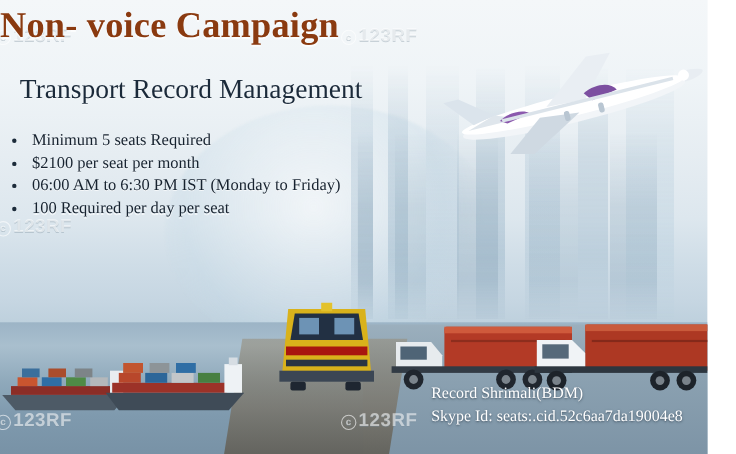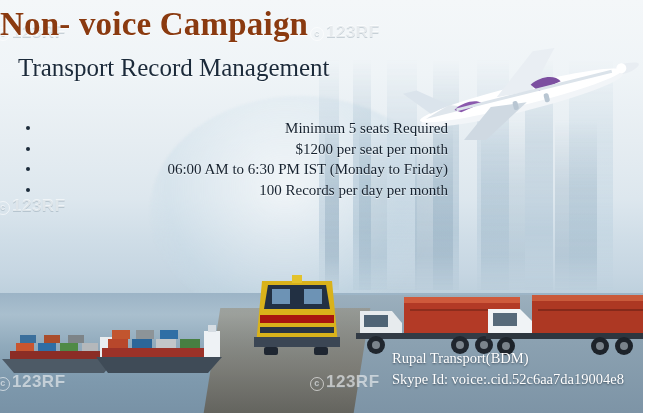--- a/index.html
+++ b/index.html
@@ -161,34 +161,33 @@
     left: 0; top: 6px; width: 669px;
     font-family: "Liberation Serif", serif;
     font-size: 33px;
     font-weight: bold;
     color: #8a3a10;
     letter-spacing: 0.2px;
     text-shadow: 0 1px 1px rgba(255,255,255,0.8);
   }
   .subtitle {
     position: absolute;
-    left: 18px; top: 54px;
+    left: 18px; top: 68px;
     font-family: "Liberation Serif", serif;
     font-size: 25px;
     color: #1b2a3a;
     text-shadow: 0 1px 1px rgba(255,255,255,0.75);
   }
   .bullets {
     position: absolute;
-    left: 18px; top: 118px;
+    left: 3px; top: 118px;
     width: 430px;
     margin: 0;
     padding: 0;
     list-style: none;
-    text-align: right;
   }
   .bullets li {
     position: relative;
     font-family: "Liberation Serif", serif;
     font-size: 15px;
     color: #16222f;
     line-height: 20.5px;
     padding-left: 26px;
     text-shadow: 0 1px 0 rgba(255,255,255,0.7);
     white-space: nowrap;
@@ -318,23 +317,23 @@
   <div class="wm wm-2"><span class="c">c</span><span>123RF</span></div>
   <div class="wm wm-3"><span class="c">c</span><span>123RF</span></div>
   <div class="wm wm-4"><span class="c">c</span><span>123RF</span></div>
   <div class="wm wm-5"><span class="c">c</span><span>123RF</span></div>
 
   <div class="title">Non- voice Campaign</div>
   <div class="subtitle">Transport Record Management</div>
 
   <ul class="bullets">
     <li>Minimum 5 seats Required</li>
-    <li>$1200 per seat per month</li>
+    <li>$2100 per seat per month</li>
     <li>06:00 AM to 6:30 PM IST (Monday to Friday)</li>
-    <li>100 Records per day per month</li>
+    <li>100 Required per day per seat</li>
   </ul>
 
   <div class="contact">
-    <div>Rupal Transport(BDM)</div>
-    <div>Skype Id: voice:.cid.52c6aa7da19004e8</div>
+    <div>Record Shrimali(BDM)</div>
+    <div>Skype Id: seats:.cid.52c6aa7da19004e8</div>
   </div>
 
 </div>
 
 </body></html>

